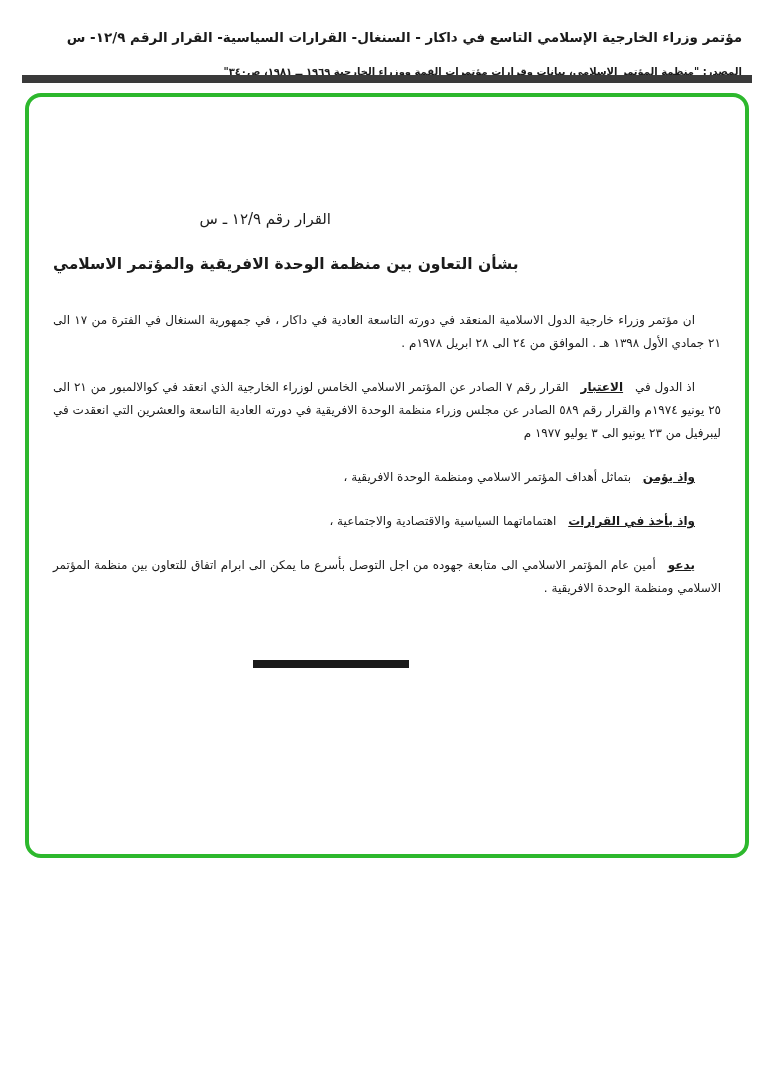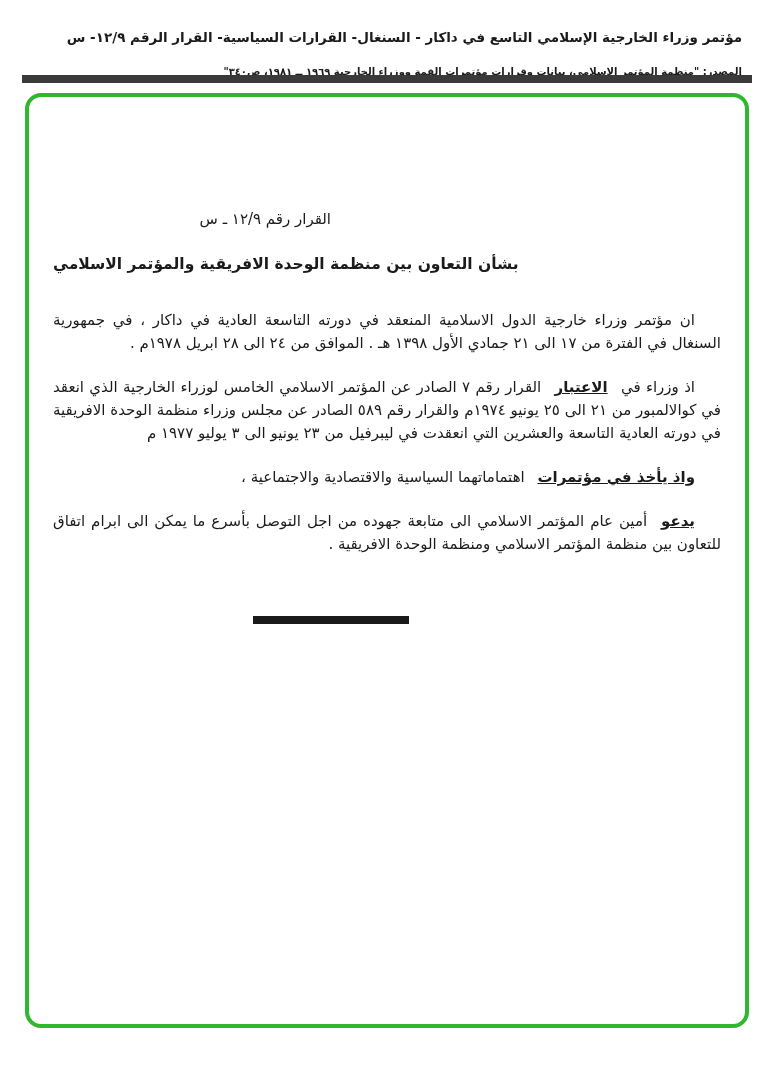--- a/index.html
+++ b/index.html
@@ -44,21 +44,21 @@
       height: 1px;
       background: #3a3a3a;
     }
 
     
     .frame {
       position: absolute;
       left: 17px;
       top: 85px;
       width: 724px;
-      height: 935px;
+      height: 765px;
       border: 4px solid #2db82d;
       border-radius: 16px;
       background: #ffffff;
     }
     .doc {
       direction: rtl;
       padding: 104px 16px 0 16px;
       text-align: right;
     }
     .doc-title {
@@ -75,21 +75,21 @@
       width: 88%;
       margin-right: auto;
       margin-left: 0;
       text-align: left;
       font-size: 15.5px;
       font-weight: bold;
       line-height: 20px;
       margin-bottom: 27px;
     }
     .para {
-      font-size: 15px;
+      font-size: 12px;
       line-height: 23px;
       text-align: justify;
       text-indent: 22px;
       margin-bottom: 13px;
     }
     .b { font-weight: bold; text-decoration: underline; }
     .rule {
       width: 156px;
       height: 2px;
       background: #1a1a1a;
@@ -111,24 +111,25 @@
 
   <section class="frame">
     <div class="doc">
 
       <h1 class="doc-title">القرار رقم ١٢/٩ ـ س</h1>
 
       <h2 class="doc-subject">بشأن التعاون بين منظمة الوحدة الافريقية والمؤتمر الاسلامي</h2>
 
       <p class="para"><span>ان مؤتمر وزراء خارجية الدول الاسلامية المنعقد في دورته التاسعة العادية في داكار ، في جمهورية السنغال في الفترة من ١٧ الى ٢١ جمادي الأول ١٣٩٨ هـ . الموافق من ٢٤ الى ٢٨ ابريل ١٩٧٨م .</span></p>
 
-      <p class="para"><span>اذ وزراء في </span><span class="b">الاعتبار</span><span> القرار رقم ٧ الصادر عن المؤتمر الاسلامي الخامس لوزراء الخارجية الذي انعقد في كوالالمبور من ٢١ الى ٢٥ يونيو ١٩٧٤م والقرار رقم ٥٨٩ الصادر عن مجلس وزراء منظمة الوحدة الافريقية في دورته العادية التاسعة والعشرين التي انعقدت في ليبرفيل من ٢٣ يونيو الى ٣ يوليو ١٩٧٧ م</span></p>
+      <p class="para"><span>اذ الدول في </span><span class="b">الاعتبار</span><span> القرار رقم ٧ الصادر عن المؤتمر الاسلامي الخامس لوزراء الخارجية الذي انعقد في كوالالمبور من ٢١ الى ٢٥ يونيو ١٩٧٤م والقرار رقم ٥٨٩ الصادر عن مجلس وزراء منظمة الوحدة الافريقية في دورته العادية التاسعة والعشرين التي انعقدت في ليبرفيل من ٢٣ يونيو الى ٣ يوليو ١٩٧٧ م</span></p>
 
+      <p class="para"><span class="b">واذ يؤمن</span><span> بتماثل أهداف المؤتمر الاسلامي ومنظمة الوحدة الافريقية ،</span></p>
 
-      <p class="para"><span class="b">واذ يأخذ في مؤتمرات</span><span> اهتماماتهما السياسية والاقتصادية والاجتماعية ،</span></p>
+      <p class="para"><span class="b">واذ يأخذ في القرارات</span><span> اهتماماتهما السياسية والاقتصادية والاجتماعية ،</span></p>
 
 
 
       <p class="para"><span class="b">يدعو</span><span> أمين عام المؤتمر الاسلامي الى متابعة جهوده من اجل التوصل بأسرع ما يمكن الى ابرام اتفاق للتعاون بين منظمة المؤتمر الاسلامي ومنظمة الوحدة الافريقية .</span></p>
 
       <div class="rule"></div>
 
     </div>
   </section>
 

